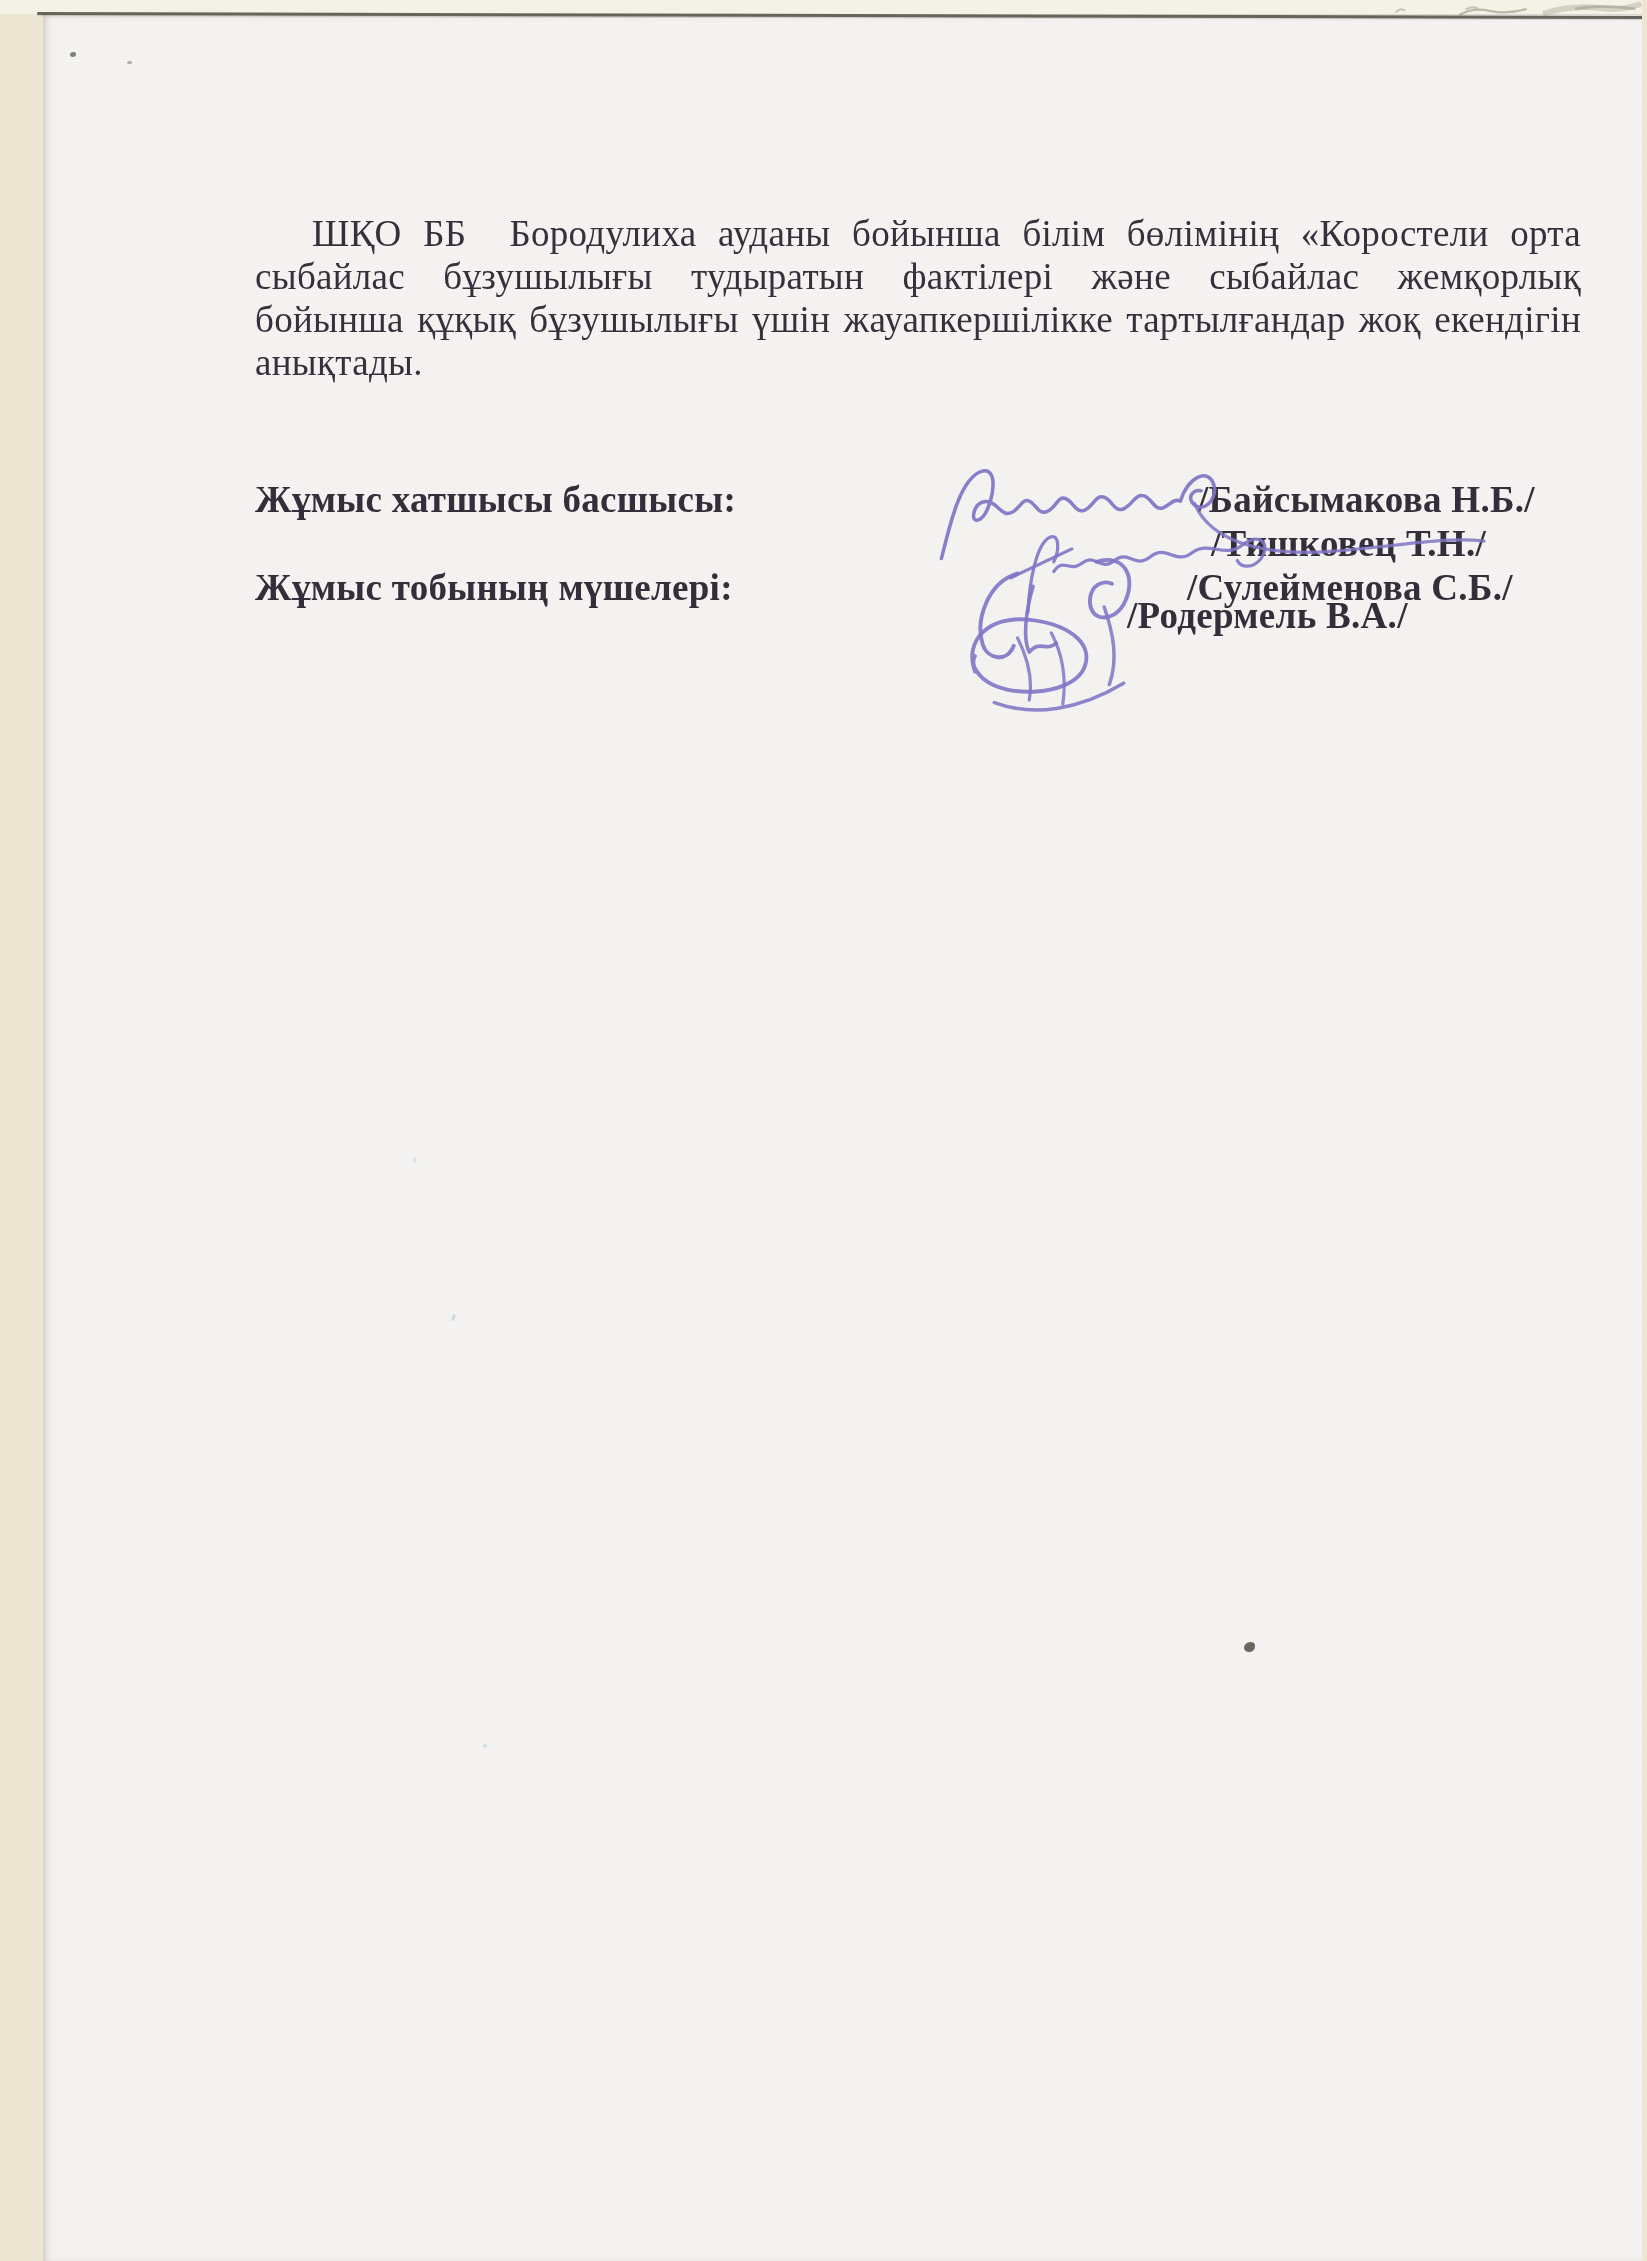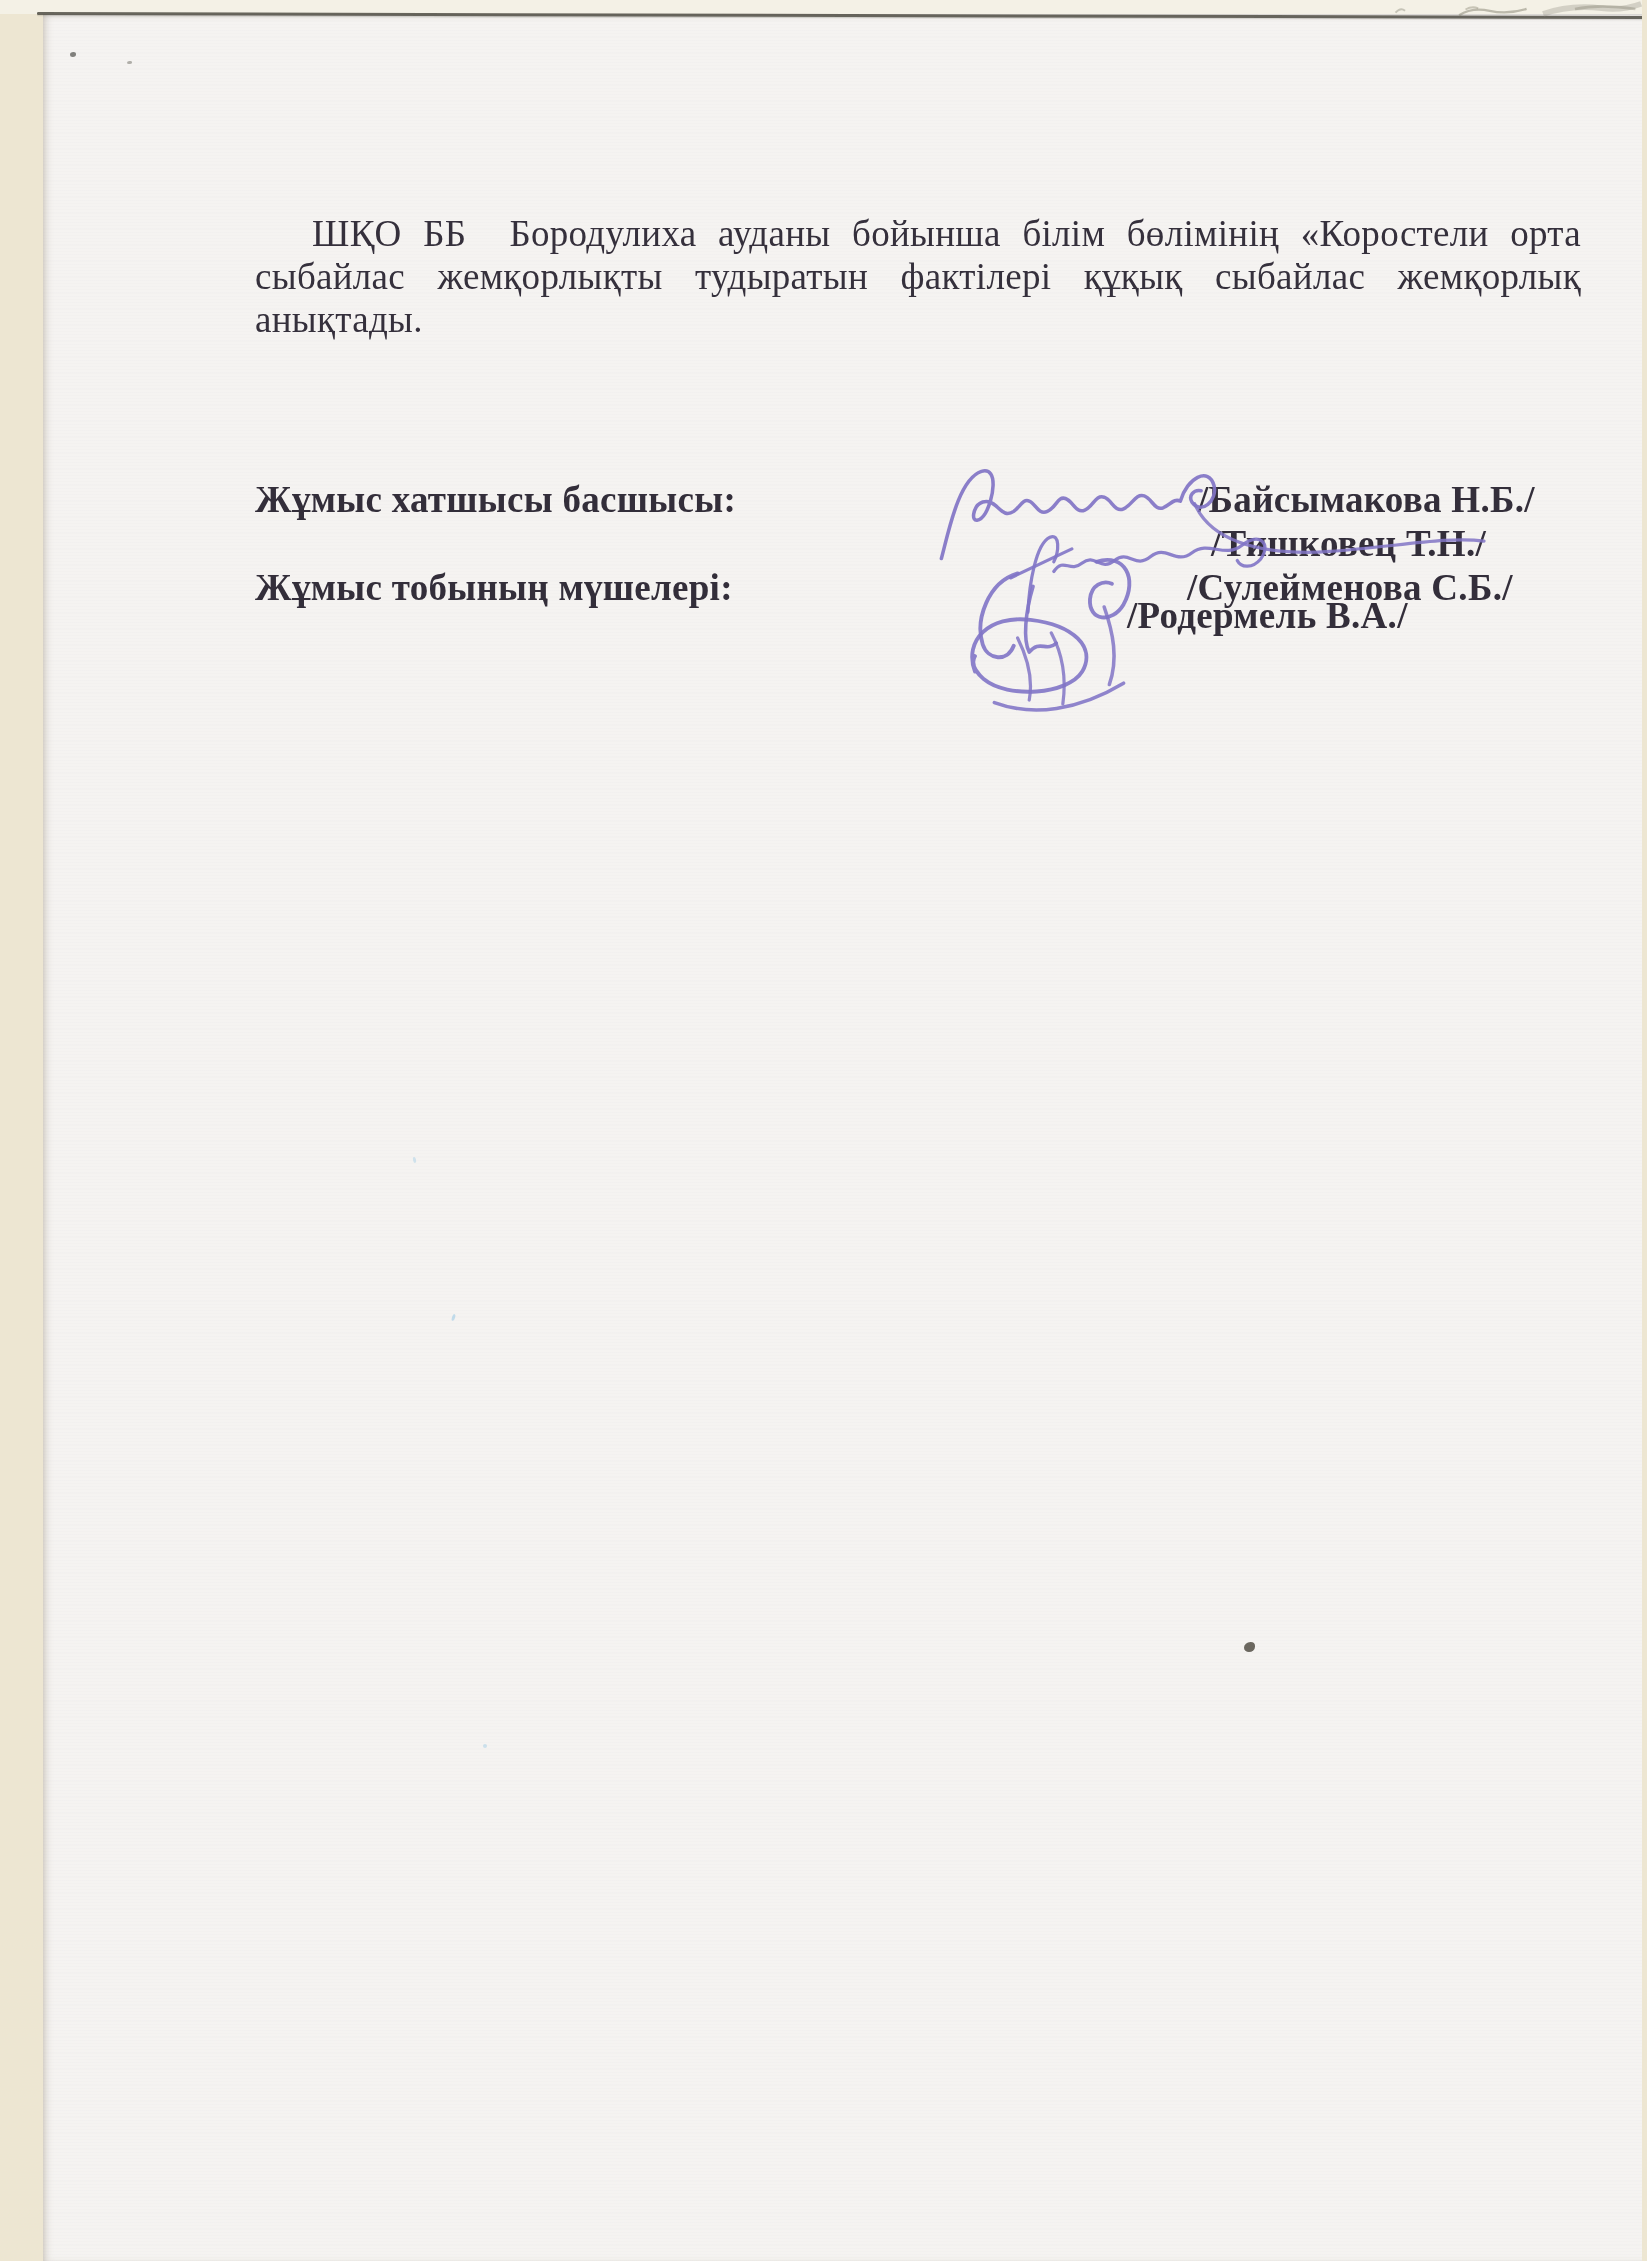--- a/index.html
+++ b/index.html
@@ -91,21 +91,22 @@
   <svg class="smudges" viewBox="0 0 410 44">
     <path d="M18,20 q8,-9 15,-3" stroke="#8f8d7e" stroke-width="3" fill="none" opacity="0.45"></path>
     <path d="M118,24 q20,-13 48,-7 t58,-3" stroke="#84826f" stroke-width="3.5" fill="none" opacity="0.5"></path>
     <path d="M128,15 q10,-6 20,-2" stroke="#84826f" stroke-width="3" fill="none" opacity="0.4"></path>
     <path d="M250,22 q42,-15 92,-9 q32,4 62,-7" stroke="#8f8d7e" stroke-width="9" fill="none" opacity="0.32"></path>
     <path d="M300,14 q40,-8 95,0" stroke="#7d7b6a" stroke-width="4" fill="none" opacity="0.35"></path>
   </svg>
 
   <div class="paragraph">
     <div class="pline first">ШҚО ББ &nbsp;Бородулиха ауданы бойынша білім бөлімінің «Коростели орта</div>
-    <div class="pline">сыбайлас жемқорлықты тудыратын фактілері құқық сыбайлас жемқорлық</div>
+    <div class="pline">сыбайлас бұзушылығы тудыратын фактілері және сыбайлас жемқорлық</div>
+    <div class="pline">бойынша құқық бұзушылығы үшін жауапкершілікке тартылғандар жоқ екендігін</div>
     <div class="pline last">анықтады.</div>
   </div>
 
   <div id="label-0" class="sig-label">Жұмыс хатшысы басшысы:</div>
   <div id="label-2" class="sig-label">Жұмыс тобының мүшелері:</div>
 
   <div id="name-0" class="sig-name">/Байсымакова Н.Б./</div>
   <div id="name-1" class="sig-name">/Тишковец Т.Н./</div>
   <div id="name-2" class="sig-name">/Сулейменова С.Б./</div>
   <div id="name-3" class="sig-name">/Родермель В.А./</div>

